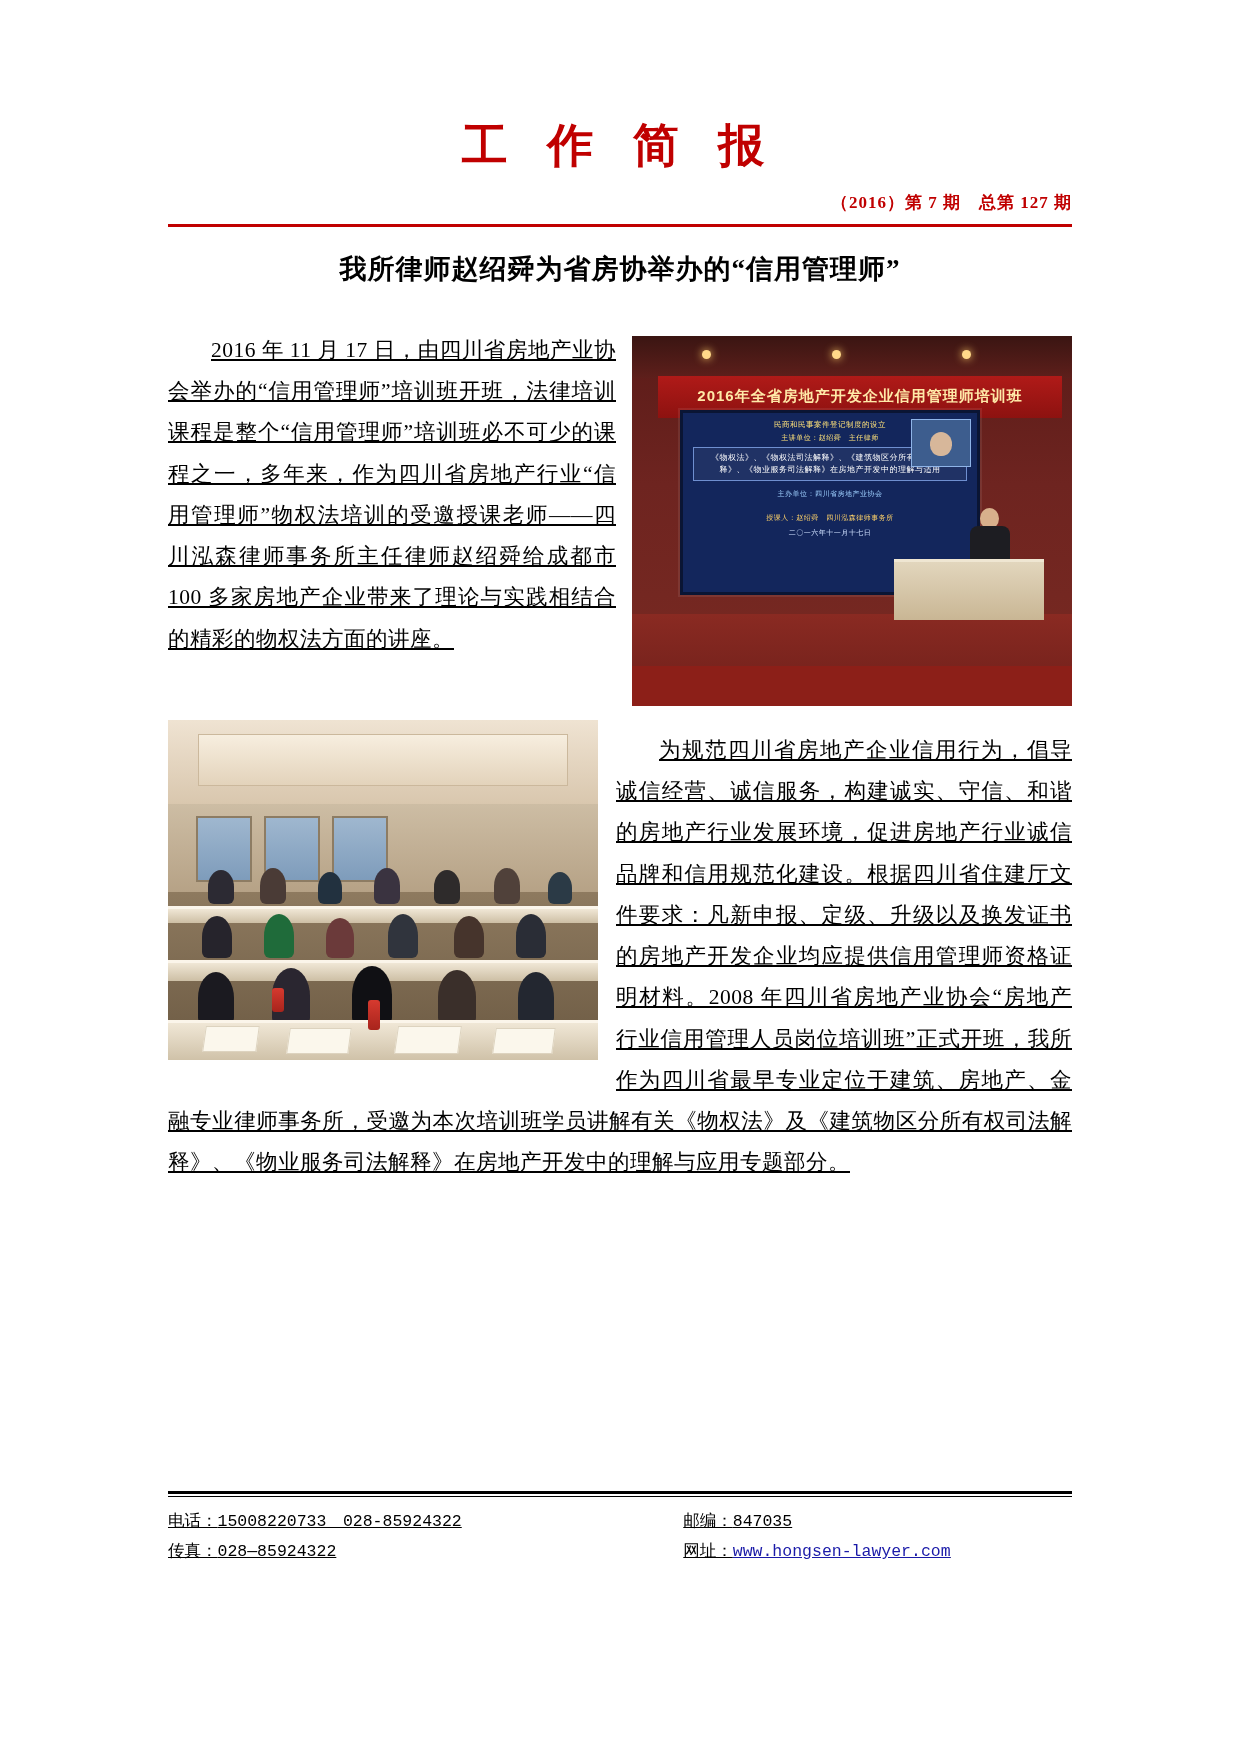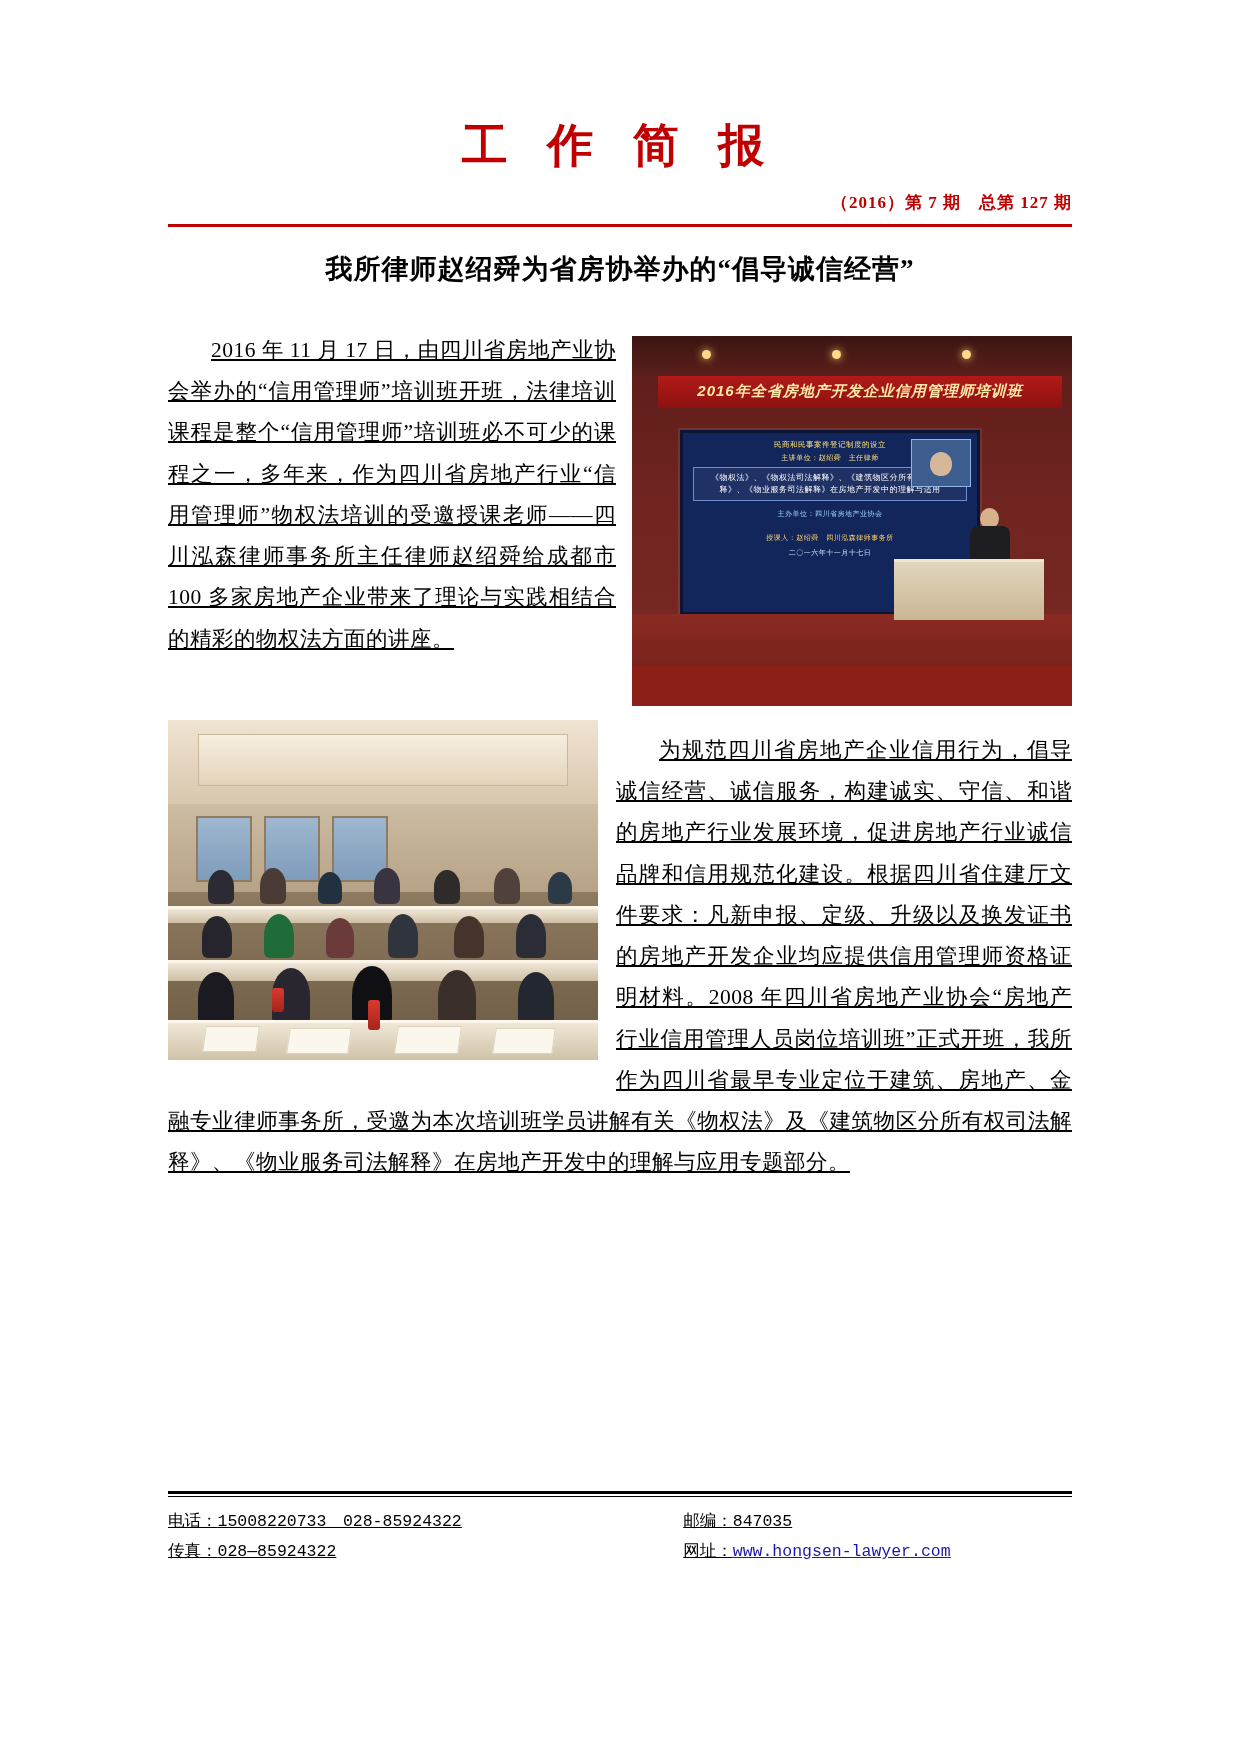--- a/index.html
+++ b/index.html
@@ -103,32 +103,31 @@
   
   .p1-wallbg {
     position: absolute; inset: 0;
     background: linear-gradient(#5a1b18 0%, #6e2420 40%, #7a2a22 100%);
   }
   .p1-ceil {
     position: absolute; left: 0; top: 0; width: 100%; height: 42px;
     background: linear-gradient(#3a1512, #5e1f1b);
   }
   .p1-banner {
-    position: absolute; left: 26px; top: 40px; width: 404px; height: 32px;
+    position: absolute; left: 26px; top: 40px; width: 404px; height: 42px;
     background: linear-gradient(#b01a18, #8d1210);
     color: #ffe9a8;
     font-size: 15px; font-weight: bold;
     letter-spacing: 1px;
     display: flex; align-items: center; justify-content: center;
     white-space: nowrap; overflow: hidden;
     font-family: "Liberation Sans", sans-serif;
-    font-style: italic;
   }
   .p1-screen {
-    position: absolute; left: 48px; top: 94px; width: 300px; height: 185px;
+    position: absolute; left: 48px; top: 74px; width: 300px; height: 185px;
     background: #13265c;
     border: 3px solid #0a1534;
     box-shadow: 0 0 0 2px rgba(255,255,255,0.08);
     padding: 6px;
     box-sizing: border-box;
     color: #ffffff;
     font-size: 8px;
     line-height: 1.5;
     font-family: "Liberation Sans", sans-serif;
     overflow: hidden;
@@ -261,21 +260,21 @@
 
 <div class="page">
 
   <div class="masthead">
     <div class="masthead-title">工 作 简 报</div>
     <div class="masthead-issue">（2016）第 7 期　总第 127 期</div>
     <hr class="masthead-rule">
   </div>
 
   <div class="headline">
-    <div>我所律师赵绍舜为省房协举办的“倡导诚信经营”</div>
+    <div>我所律师赵绍舜为省房协举办的“信用管理师”</div>
   </div>
 
   <div class="body-wrap">
 
     <div class="photo photo-1">
       <div class="p1-wallbg"></div>
       <div class="p1-ceil"></div>
       <div class="p1-lamp" style="left:70px;"></div>
       <div class="p1-lamp" style="left:200px;"></div>
       <div class="p1-lamp" style="left:330px;"></div>

